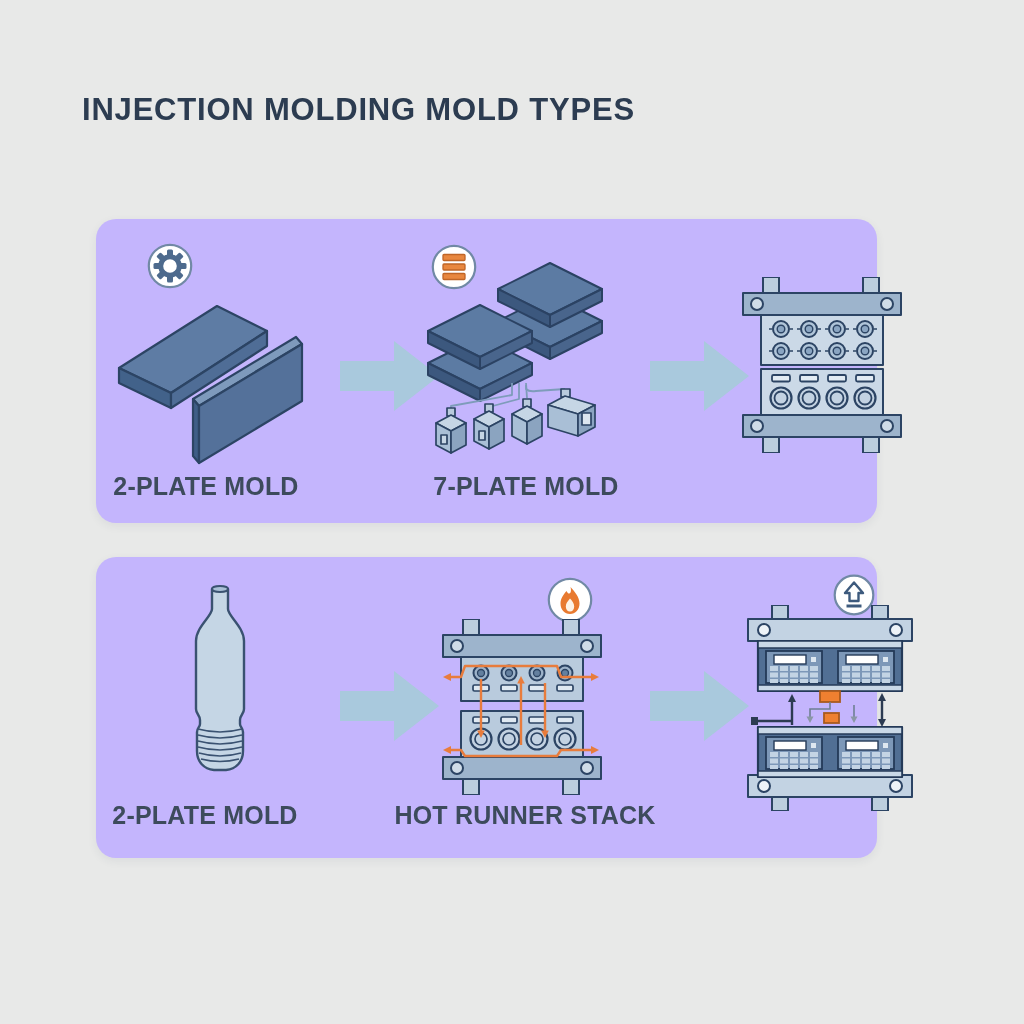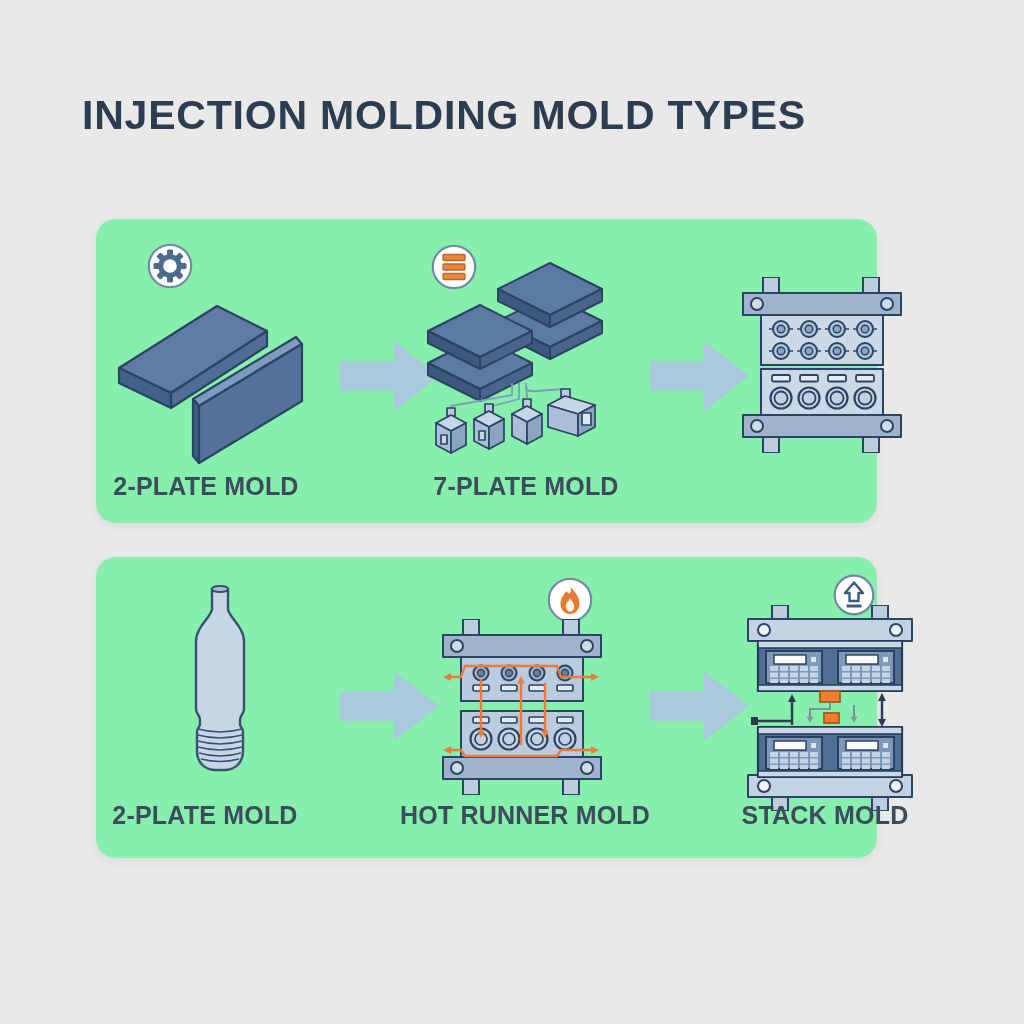--- a/index.html
+++ b/index.html
@@ -5,26 +5,26 @@
   html,body{margin:0;padding:0;}
   body{
     width:1024px;height:1024px;
     background:#e8e9e8;
     font-family:"Liberation Sans", sans-serif;
     position:relative;overflow:hidden;
   }
   .page{position:absolute;inset:0;}
   .title{
     position:absolute;left:82px;top:92px;margin:0;
-    font-size:41px;font-weight:700;letter-spacing:0.8px;
+    font-size:31px;font-weight:700;letter-spacing:0.8px;
     color:#2c3c51;white-space:nowrap;
   }
   .panel{
     position:absolute;left:96px;width:781px;
-    background:#86efac;border-radius:20px;
+    background:#c4b5fd;border-radius:20px;
     box-shadow:0 3px 10px rgba(40,60,80,0.07);
   }
   .panel-top{top:219px;height:304px;}
   .panel-bottom{top:557px;height:301px;}
   .abs{position:absolute;}
   .label{
     position:absolute;transform:translateX(-50%);
     font-size:25px;font-weight:700;letter-spacing:0.2px;
     color:#3d4b5c;white-space:nowrap;
   }
@@ -302,21 +302,21 @@
         <polygon points="2,58 10,54 10,62"></polygon>
         <polygon points="158,58 150,54 150,62"></polygon>
         <polygon points="2,131 10,127 10,135"></polygon>
         <polygon points="158,131 150,127 150,135"></polygon>
         <polygon points="40,119 36.2,111.5 43.8,111.5"></polygon>
         <polygon points="80,57 76.2,64.5 83.8,64.5"></polygon>
         <polygon points="104,119 100.2,111.5 107.8,111.5"></polygon>
       </g>
     </svg>
 
-    <div class="label" style="left:429px;top:244px">HOT RUNNER MOLD</div>
+    <div class="label" style="left:429px;top:244px">HOT RUNNER STACK</div>
 
     <svg class="abs" style="left:554px;top:107px" width="100" height="84" viewBox="0 0 100 84">
       <polygon points="0,27 54,27 54,7 99,42 54,77 54,57 0,57" fill="#a9c9dd"></polygon>
     </svg>
 
     <svg class="abs" style="left:737px;top:17px" width="42" height="42" viewBox="-21 -21 42 42">
       <circle r="19.3" fill="#ffffff" stroke="#7189a5" stroke-width="2.2"></circle>
       <polygon points="0,-12.5 9,-2 4.5,-2 4.5,6 -4.5,6 -4.5,-2 -9,-2" fill="none" stroke="#3d5a7d" stroke-width="2.4" stroke-linejoin="round"></polygon>
       <line x1="-7.5" y1="11" x2="7.5" y2="11" stroke="#3d5a7d" stroke-width="3"></line>
     </svg>
@@ -455,15 +455,14 @@
             <rect x="4" y="28" width="8" height="4"></rect>
               <rect x="14" y="28" width="8" height="4"></rect>
               <rect x="24" y="28" width="8" height="4"></rect>
               <rect x="34" y="28" width="8" height="4"></rect>
               <rect x="44" y="28" width="8" height="4"></rect>
           </g>
         </g>
       </g>
     </svg>
 
-    <div class="label" style="left:729px;top:244px">STACK MOLD</div>
   </section>
 </div>
 
 </body></html>

